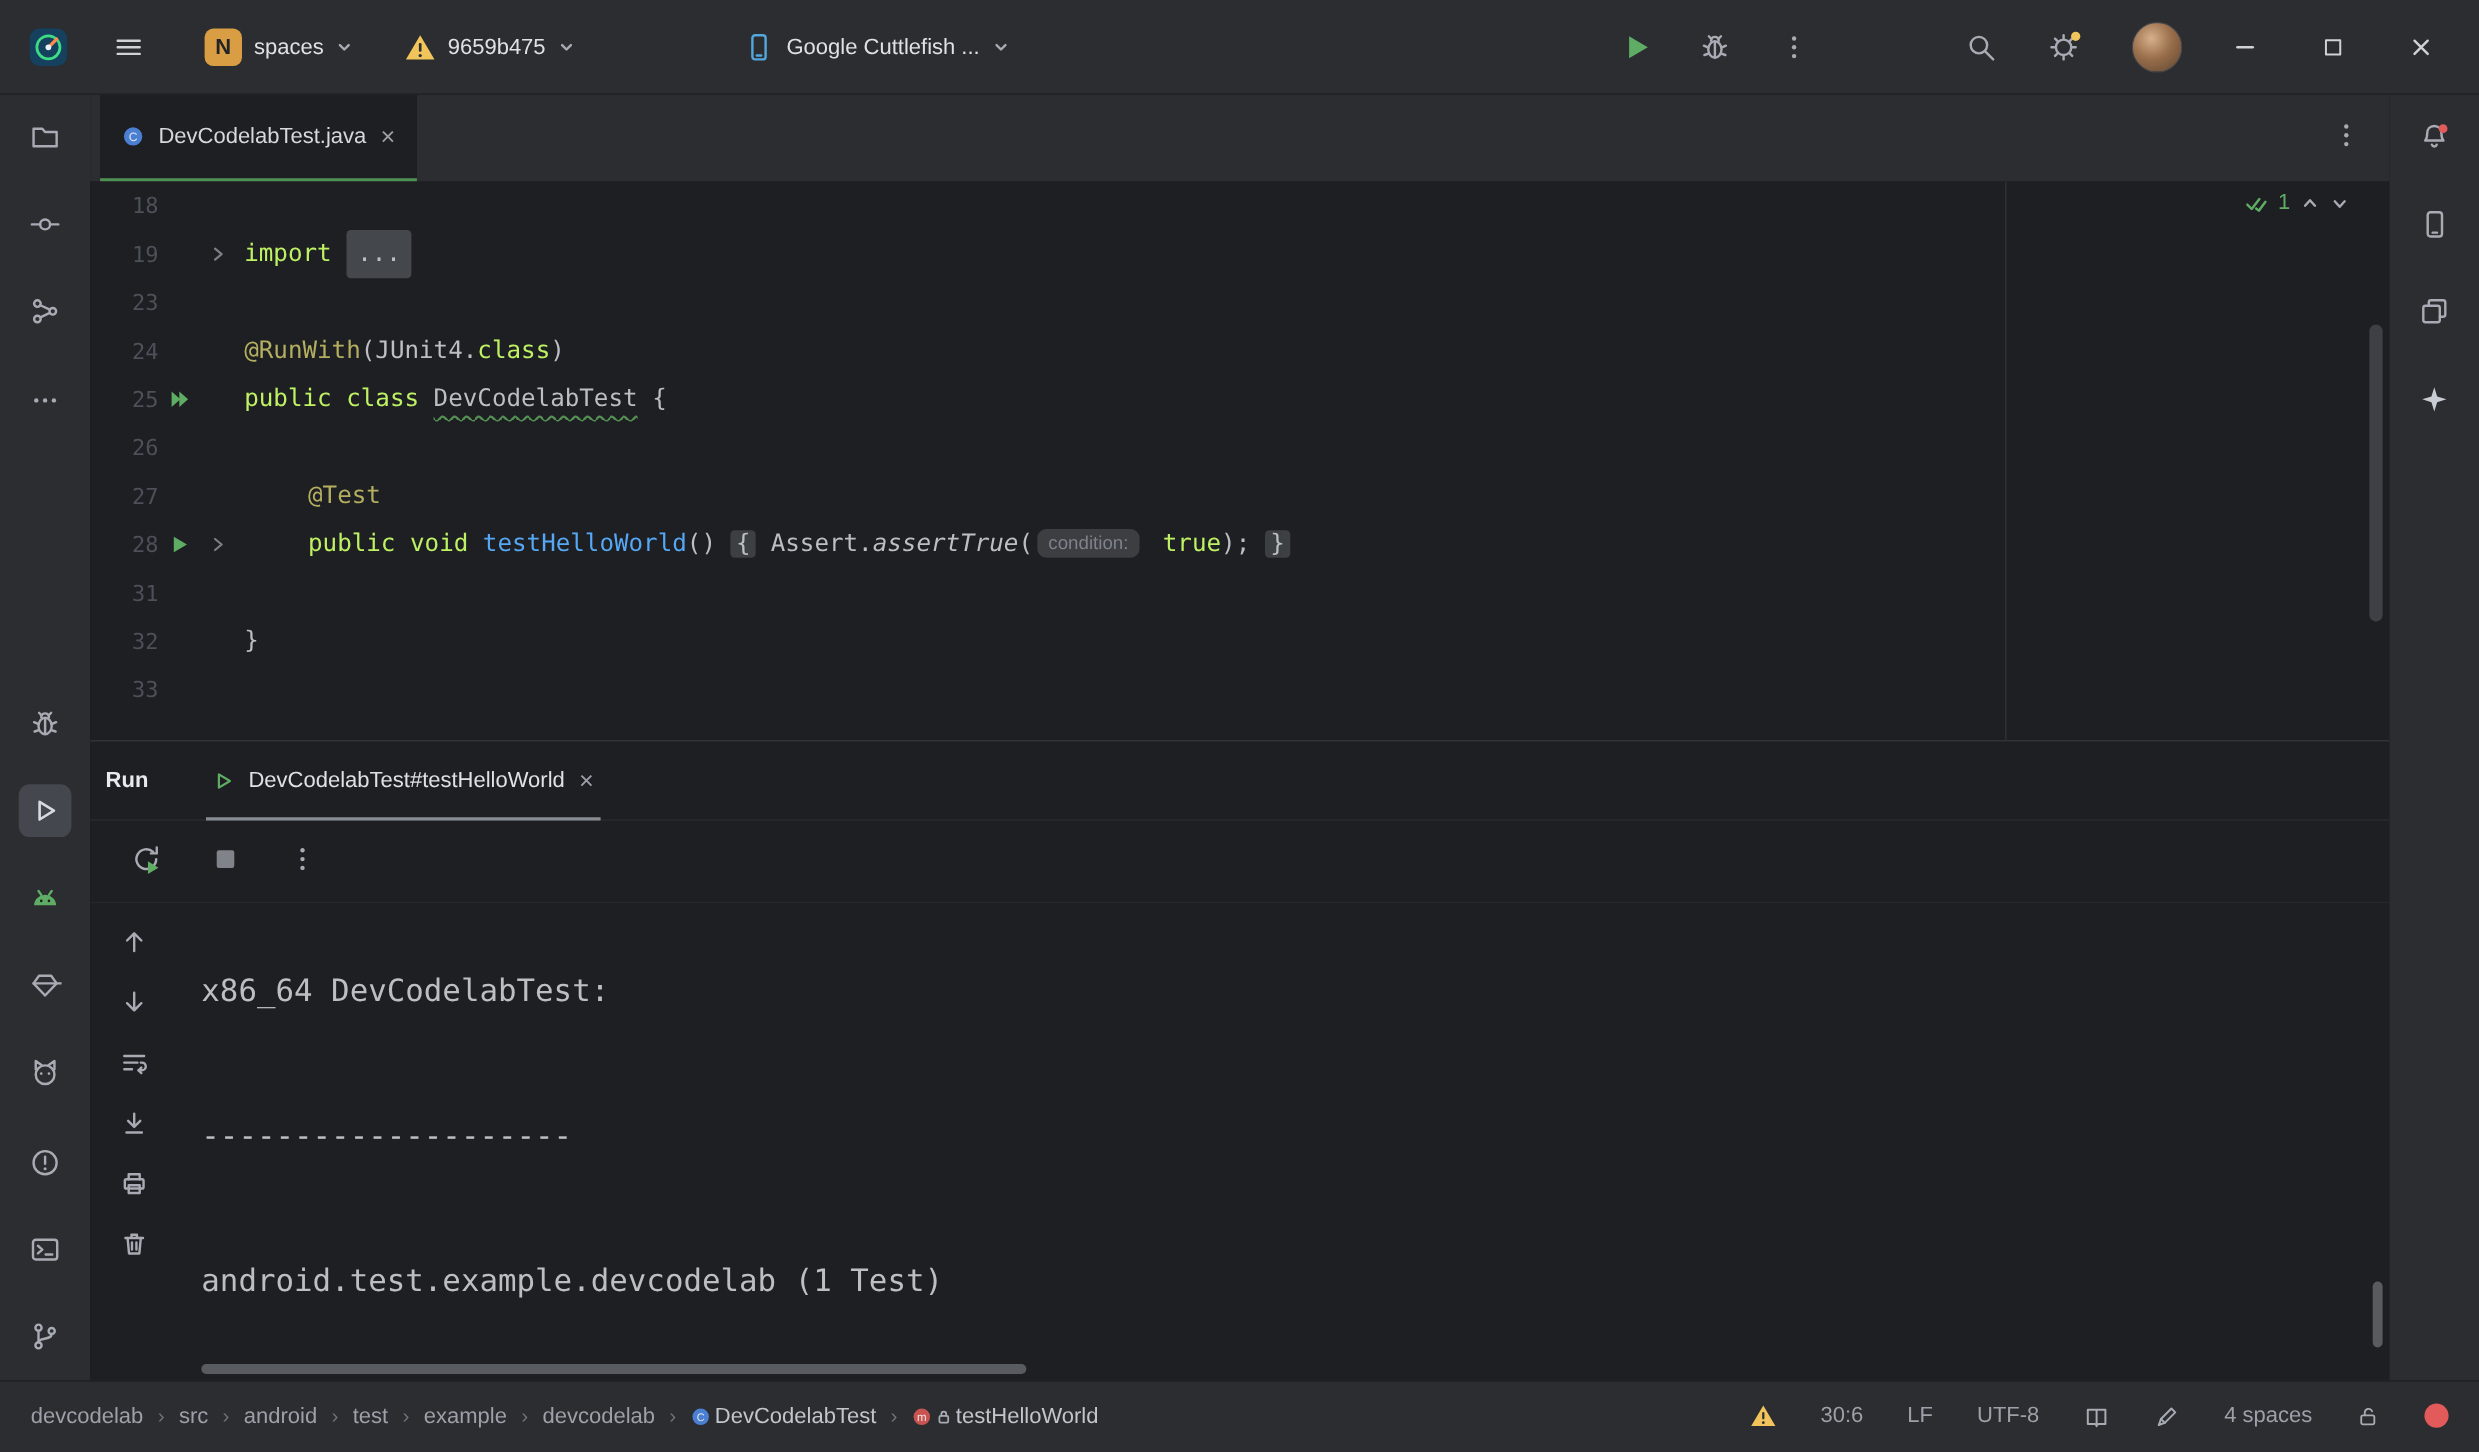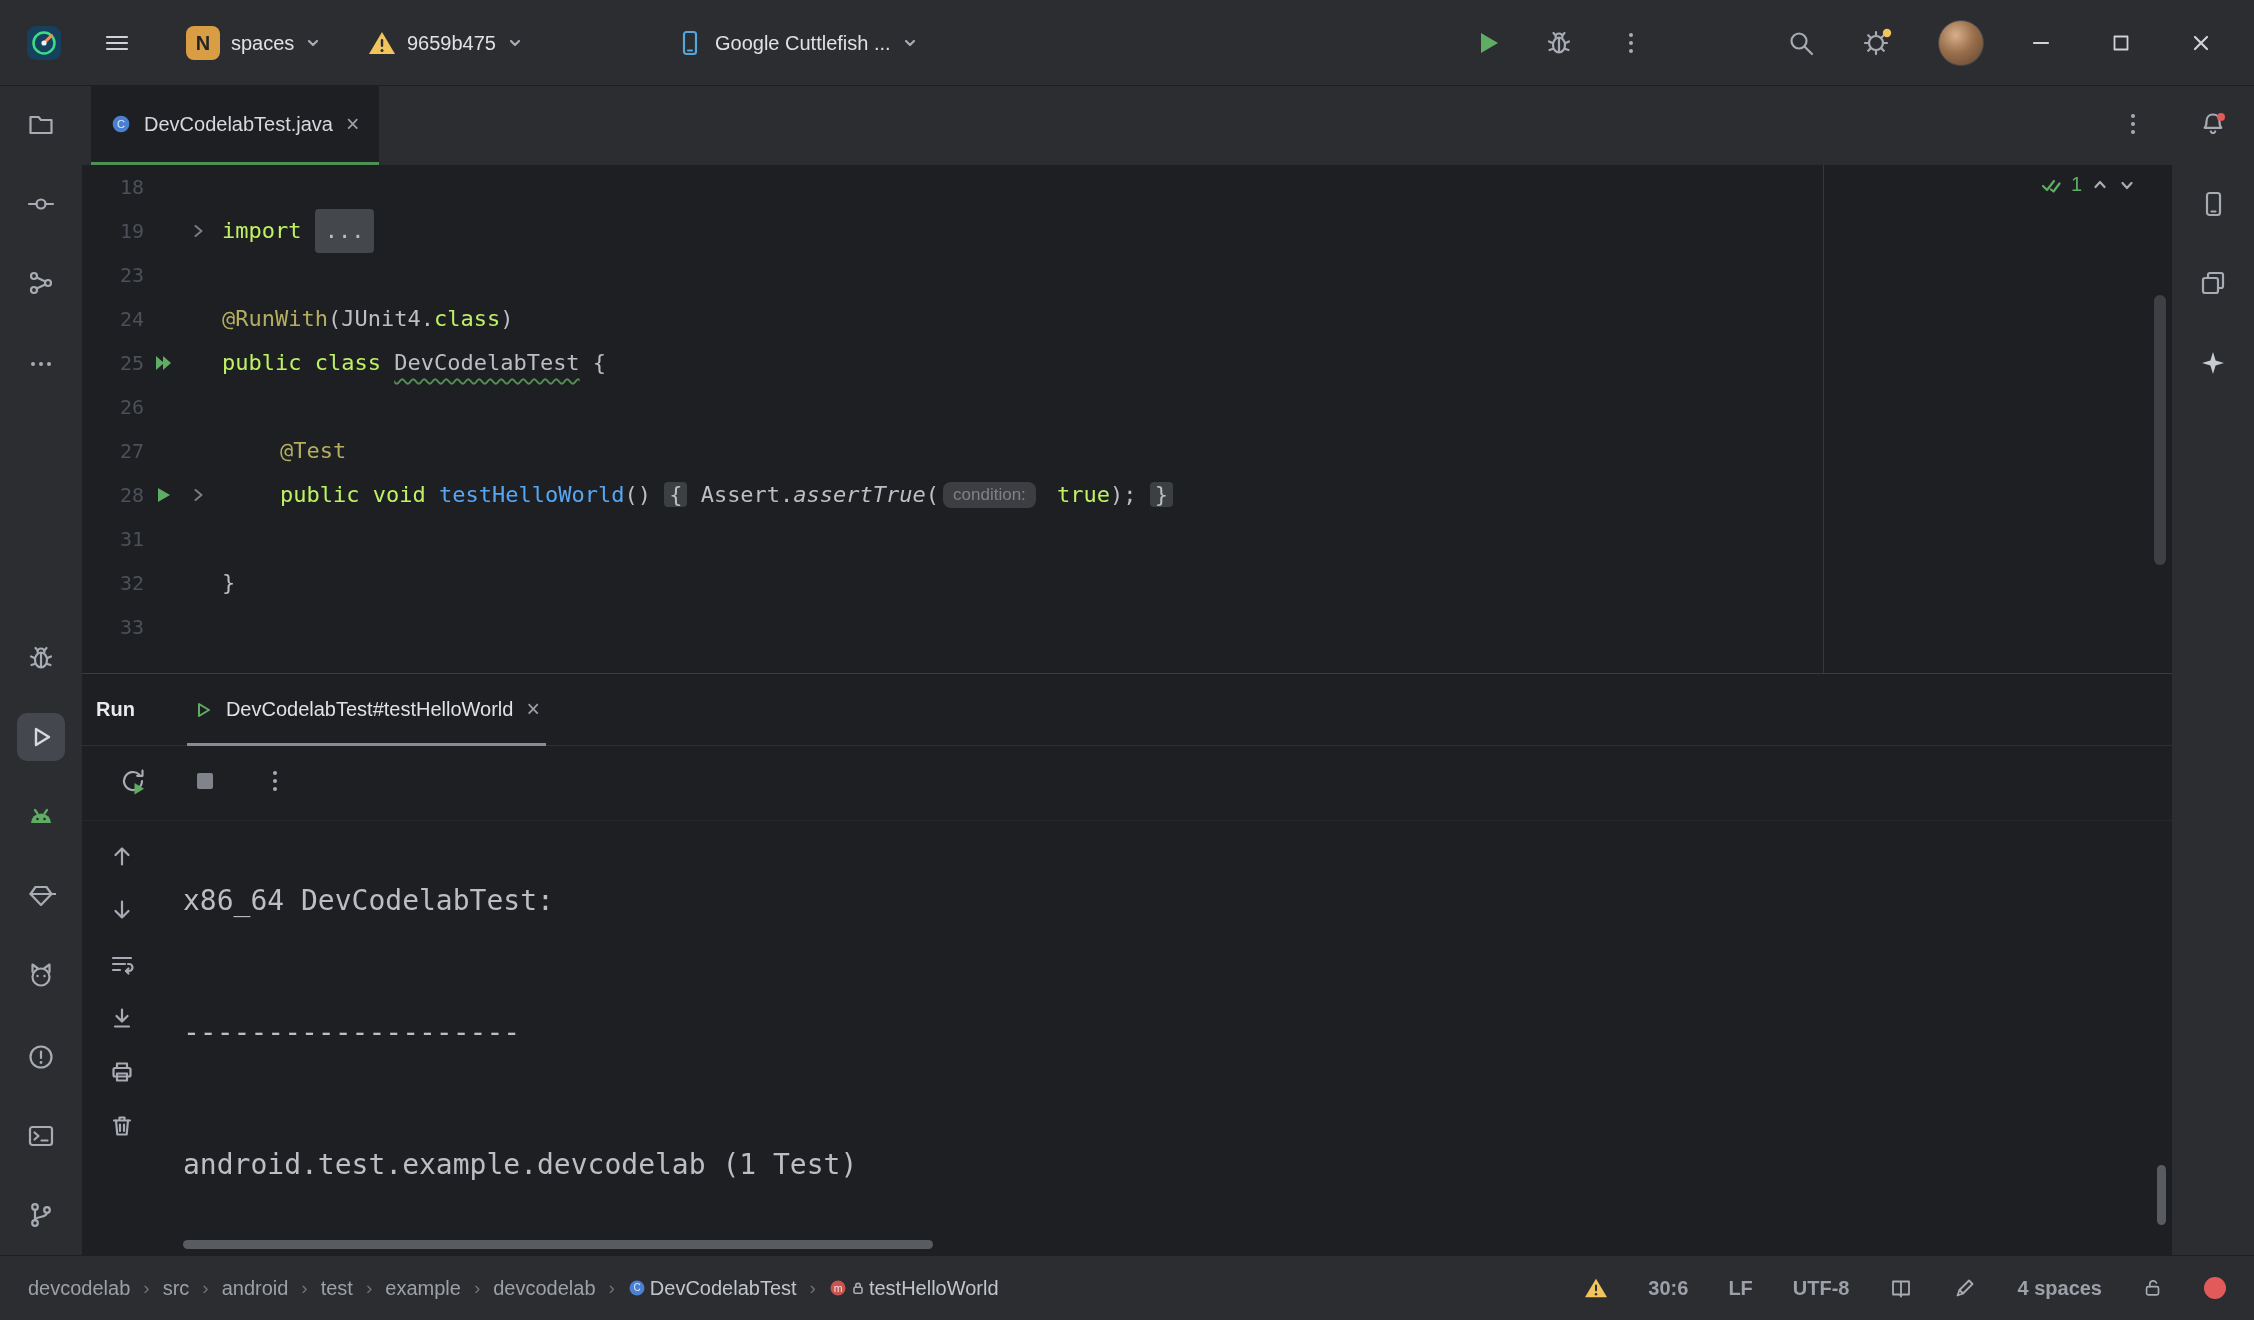--- a/index.html
+++ b/index.html
@@ -84,26 +84,26 @@
   .c-line { height:44px; }
   .rp-hscroll { position:absolute; left:101px; bottom:6px; width:750px; height:9px;
                 background:#585b60; border-radius:5px; }
   .rp-vscroll { position:absolute; right:6px; bottom:30px; width:9px; height:60px;
                 background:#585b60; border-radius:5px; }
 
   
   .statusbar { position:absolute; left:0; right:0; bottom:0; height:65px; background:#2b2d30;
                border-top:1px solid #1e1f22; display:flex; align-items:center; padding:0 28px;
                font-size:20px; color:#9da0a8; z-index:10; }
-  .sb-left { display:flex; align-items:flex-start; gap:13px; }
+  .sb-left { display:flex; align-items:flex-end; gap:13px; }
   .crumb { color:#9da0a8; }
   .crumb.bright { color:#c2c5cb; }
   .crumb-sep { color:#6f737a; font-size:19px; }
   .crumb-ic { display:flex; align-items:center; gap:4px; }
-  .sb-right { margin-left:auto; display:flex; align-items:center; gap:40px;font-weight:bold; }
+  .sb-right { margin-left:auto; display:flex; align-items:flex-start; gap:40px; }
   .sb-item { display:flex; align-items:center; }
   .red-ball { width:22px; height:22px; border-radius:50%; background:#e25a5a; display:inline-block; }
 </style>
 </head>
 <body>
 
 <div class="app">
 
   <header class="titlebar">
     <div class="tb-item" style="left:24px">

